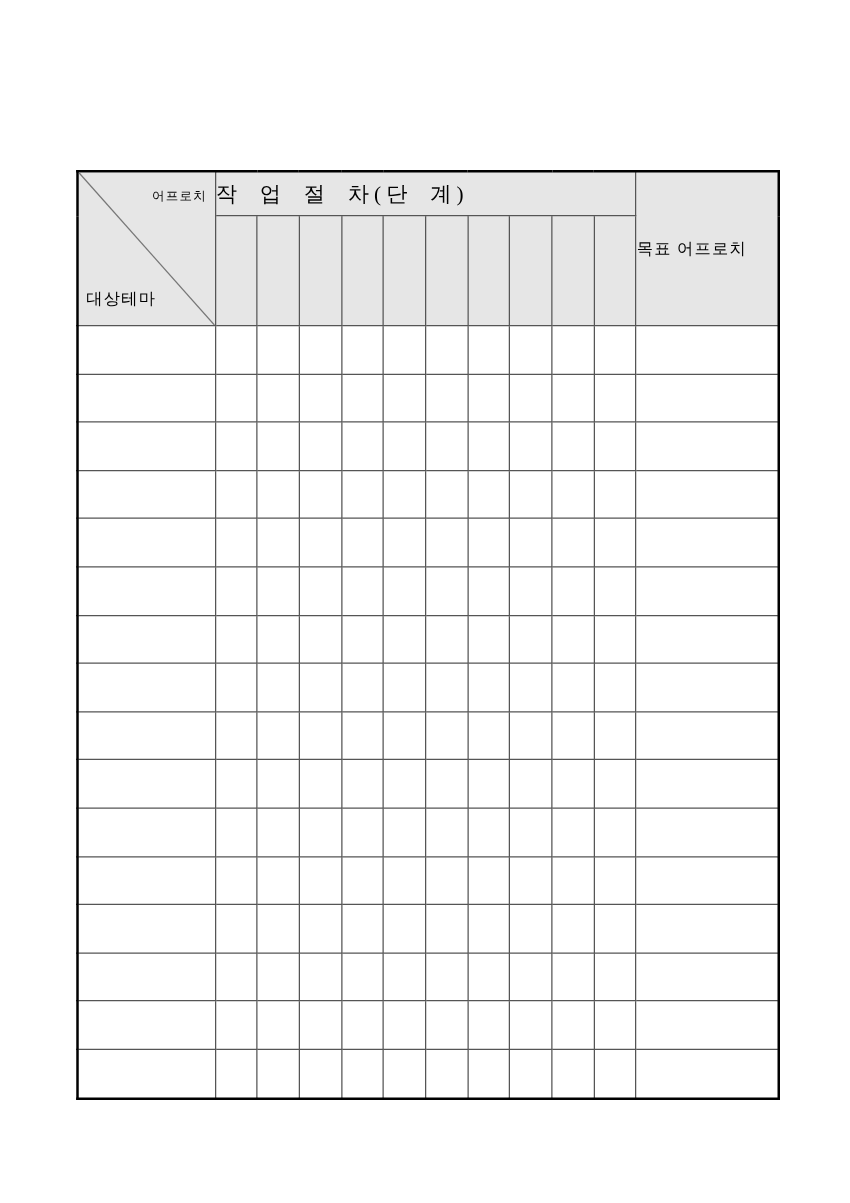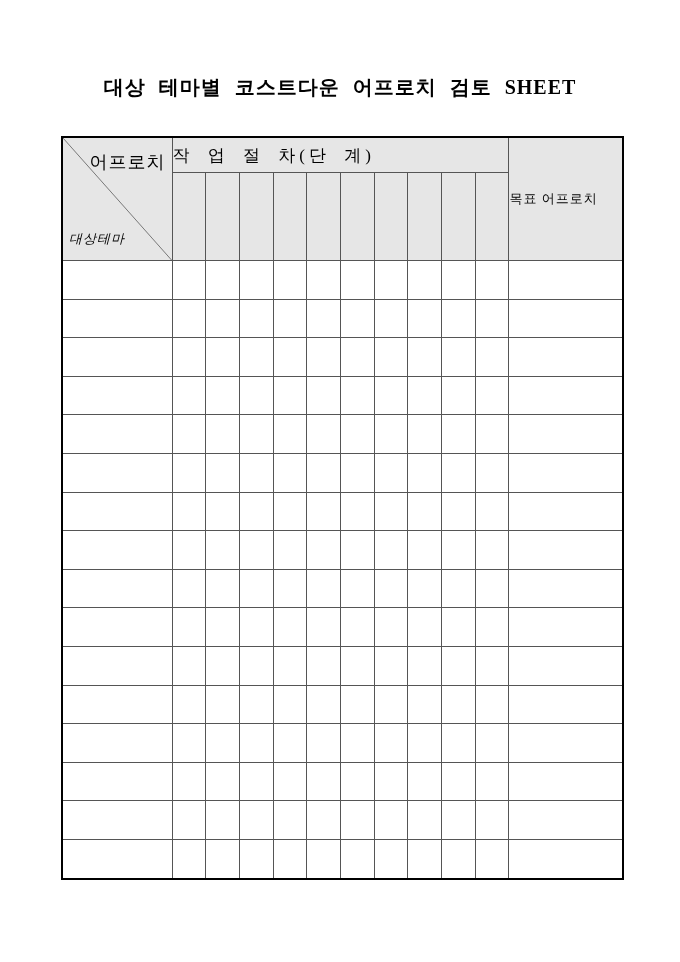--- a/index.html
+++ b/index.html
@@ -49,31 +49,30 @@
   }
   .diag{
     position:absolute;
     left:0;top:0;
     width:100%;height:100%;
     display:block;
   }
   .corner-top{
     position:absolute;
     top:12px;right:6px;
-    font-size:18px;
+    font-size:10px;
     letter-spacing:1px;
     white-space:nowrap;
   }
   .corner-bottom{
     position:absolute;
     bottom:12px;left:6px;
     font-size:13px;
     letter-spacing:1px;
     white-space:nowrap;
-    font-style:italic;
   }
   td.steps-header{
     height:34px;
     vertical-align:middle;
     font-size:17px;
     letter-spacing:4px;
     word-spacing:6px;
     white-space:nowrap;
   }
   td.goal-header{
@@ -84,21 +83,20 @@
     white-space:nowrap;
   }
   tr.subheader-row td{height:86px;}
   tbody td{height:37.6px;background:#ffffff;}
 </style>
 </head>
 <body>
 
 <div class="page">
 
-  <h1 class="title">대상 테마별 코스트다운 어프로치 검토 SHEET</h1>
 
   <table class="sheet">
     <colgroup id="sheet-cols">
         <col style="width: 110px;">
         <col style="width: 33.7px;">
         <col style="width: 33.7px;">
         <col style="width: 33.7px;">
         <col style="width: 33.7px;">
         <col style="width: 33.7px;">
         <col style="width: 33.7px;">

